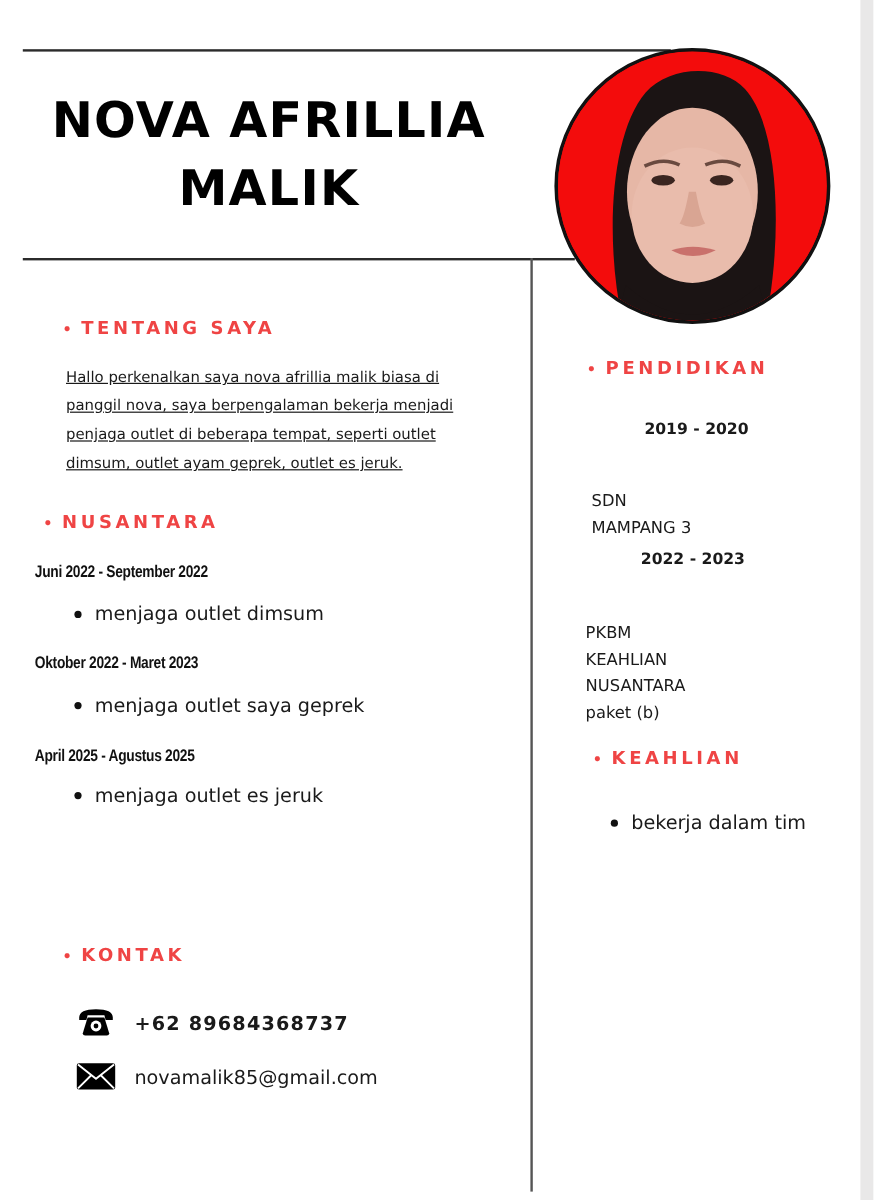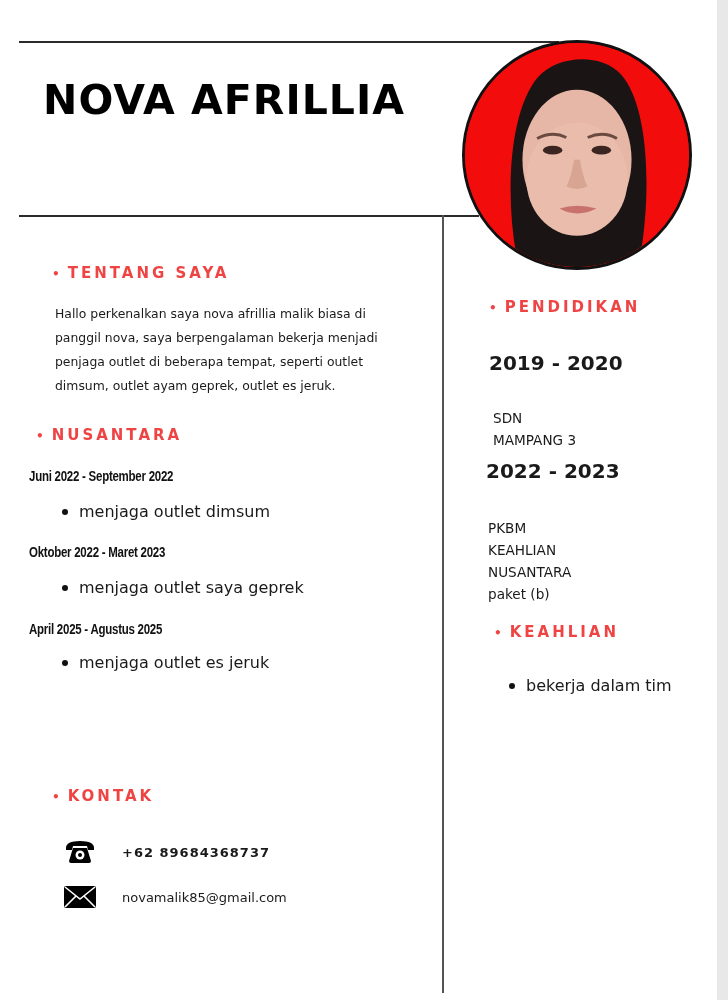--- a/index.html
+++ b/index.html
@@ -20,52 +20,53 @@
 
     .photo { position: absolute; left: 462px; top: 40px; width: 230px; height: 230px;
              border-radius: 50%; border: 3px solid #111; overflow: hidden; background: #f30c0c; }
     .photo svg { display: block; width: 100%; height: 100%; }
 
     .section-title { position: absolute; font-family: "DejaVu Sans", sans-serif; font-weight: bold;
                      font-size: 15px; letter-spacing: 3px; color: #ef4444; white-space: nowrap; }
     .section-title .dot { font-size: 12px; margin-right: 8px; letter-spacing: 0; }
 
     .about { position: absolute; left: 55px; top: 302px; width: 360px;
-             font-family: "DejaVu Sans", sans-serif; font-size: 12.4px; line-height: 24px; color: #1a1a1a; }
+             font-family: "DejaVu Sans", sans-serif; font-size: 12.4px; line-height: 24px; color: #1a1a1a; text-decoration: underline; }
 
     .job-period { position: absolute; left: 29px; font-family: "Liberation Sans", sans-serif;
                   font-weight: bold; font-size: 14px; transform: scaleX(0.82); transform-origin: left;
                   letter-spacing: -0.3px; color: #111; white-space: nowrap; }
     .bullet-item { position: absolute; font-family: "DejaVu Sans", sans-serif; font-size: 16px;
                    color: #1a1a1a; white-space: nowrap; }
     .bullet-item .b { display: inline-block; width: 6px; height: 6px; border-radius: 50%;
                       background: #111; margin-right: 11px; vertical-align: middle; position: relative; top: -1px; }
 
     .edu-year { position: absolute; font-family: "DejaVu Sans", sans-serif; font-weight: bold;
-                font-size: 20px; color: #1a1a1a; white-space: nowrap; }
+                font-size: 13px; color: #1a1a1a; white-space: nowrap; margin-left: 48px; }
     .edu-school { position: absolute; font-family: "DejaVu Sans", sans-serif; font-size: 13.6px;
                   line-height: 22px; color: #1a1a1a; margin-top: 12px; }
 
     .contact-row { position: absolute; left: 62px; display: flex; align-items: center; }
     .contact-icon { width: 36px; height: 28px; display: flex; align-items: center; justify-content: center; }
-    .contact-text { margin-left: 24px; font-family: "DejaVu Sans", sans-serif; font-size: 13px;
+    .contact-text { margin-left: 14px; font-family: "DejaVu Sans", sans-serif; font-size: 16px;
                     color: #1a1a1a; white-space: nowrap; }
     .contact-text.phone { font-weight: bold; letter-spacing: 1px; }
   </style>
 </head>
 <body>
 
 <div class="page">
 
   <div class="hline top"></div>
   <div class="hline mid"></div>
   <div class="vline"></div>
 
   <div class="name">
     <div>NOVA AFRILLIA</div>
+    <div>MALIK</div>
   </div>
 
   <div class="photo">
     <svg viewBox="0 0 230 230">
       <rect width="230" height="230" fill="#f30c0c"></rect>
 
       <path d="M55 230 C40 160 45 70 75 35 C95 12 140 10 160 32 C190 65 192 160 178 230 Z" fill="#1b1414"></path>
 
       <ellipse cx="115" cy="120" rx="56" ry="72" fill="#e6b7a6"></ellipse>
       <ellipse cx="115" cy="140" rx="52" ry="58" fill="#e9bcac"></ellipse>

